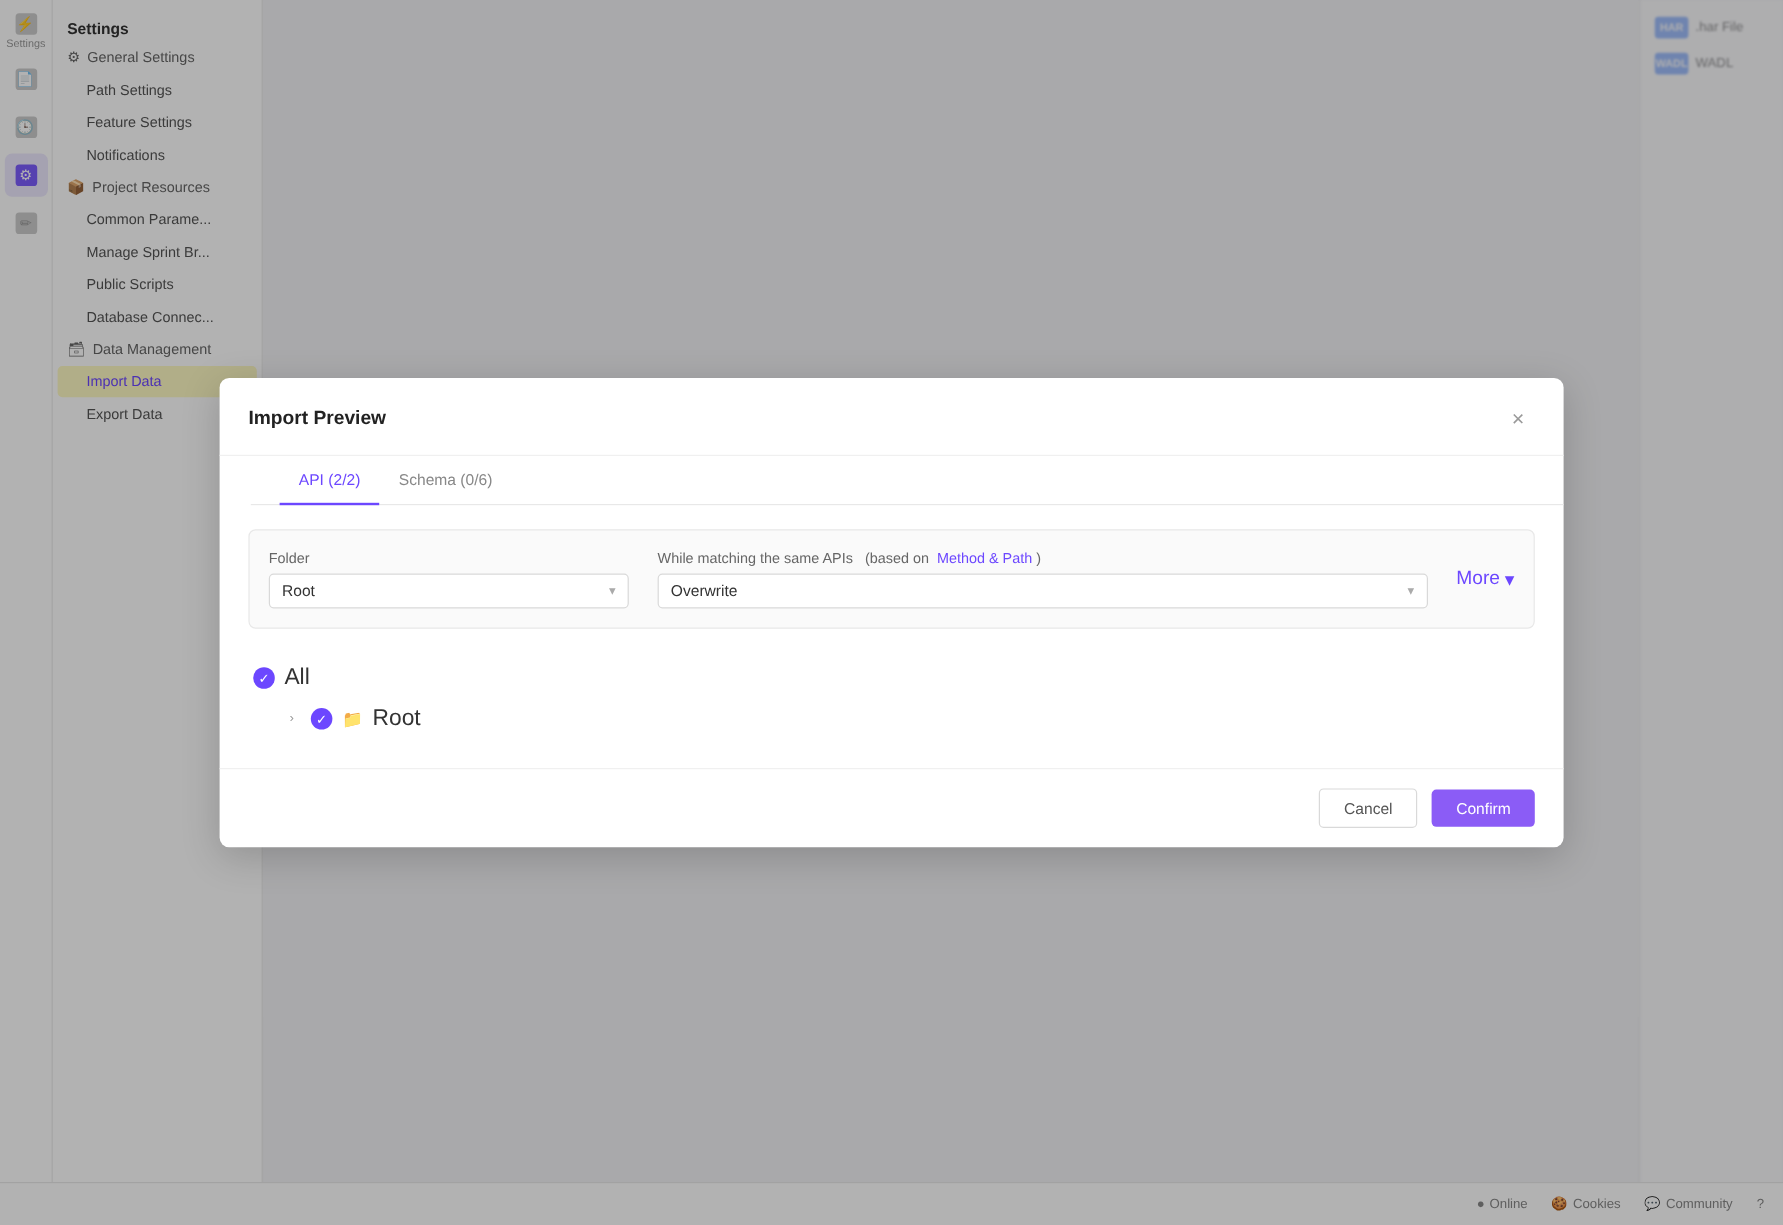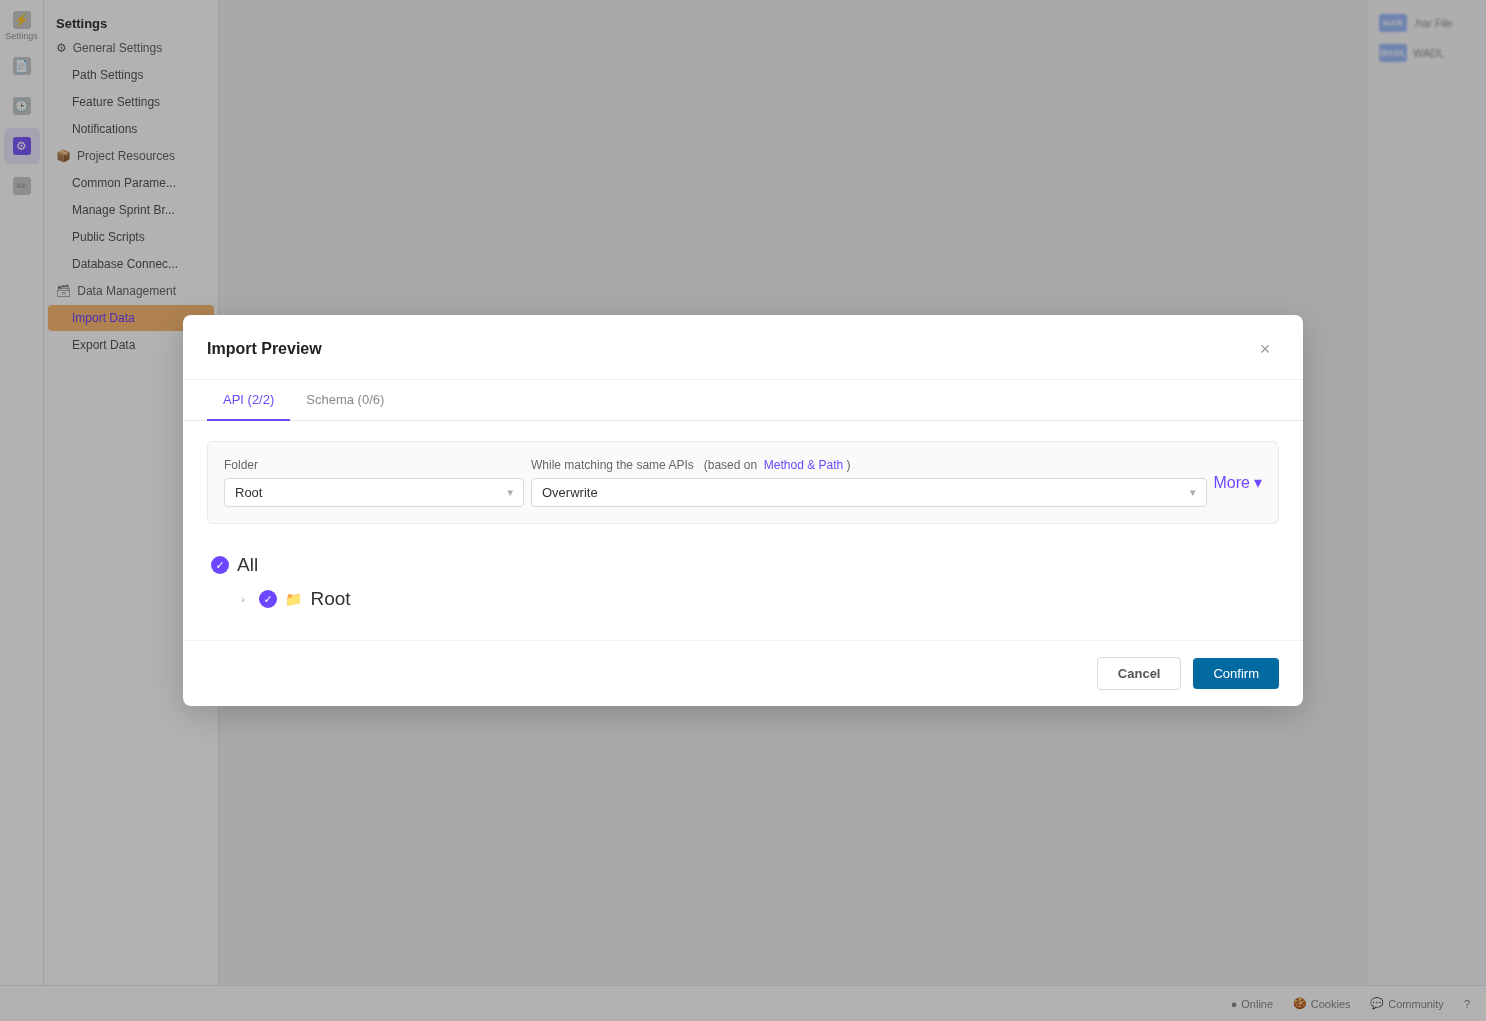--- a/index.html
+++ b/index.html
@@ -83,21 +83,21 @@
       cursor: pointer;
     }
     .sidebar-item {
       padding: 6px 12px 6px 24px;
       font-size: 12px;
       color: #555;
       cursor: pointer;
       border-radius: 4px;
       margin: 1px 4px;
     }
-    .sidebar-item.active { color: #6c47ff; background: #fdba74; }
+    .sidebar-item.active { color: #6c47ff; background: #fef9c3; }
 
     
     .main-content {
       flex: 1;
       position: relative;
       background: #f5f5f5;
       filter: blur(1px);
       opacity: 0.6;
     }
 
@@ -207,20 +207,21 @@
       color: #999;
       font-size: 18px;
     }
 
     
     .modal-tabs {
       display: flex;
       gap: 0;
       padding: 0 24px;
       border-bottom: 1px solid #e8e8e8;
+      margin-left: 26px;
     }
     .modal-tab {
       padding: 12px 16px;
       font-size: 13px;
       color: #888;
       cursor: pointer;
       border-bottom: 2px solid transparent;
       margin-bottom: -1px;
     }
     .modal-tab.active {
@@ -237,21 +238,21 @@
     }
 
     
     .filter-row {
       background: #fafafa;
       border: 1px solid #e8e8e8;
       border-radius: 6px;
       padding: 16px;
       display: flex;
       align-items: center;
-      gap: 7px;
+      gap: 24px;
       margin-bottom: 20px;
     }
     .filter-group {
       display: flex;
       flex-direction: column;
       gap: 6px;
     }
     .filter-label {
       font-size: 12px;
       color: #666;
@@ -356,27 +357,26 @@
       border-top: 1px solid #f0f0f0;
     }
     .btn-cancel {
       padding: 8px 20px;
       border: 1px solid #d9d9d9;
       border-radius: 4px;
       background: #fff;
       font-size: 13px;
       color: #555;
       cursor: pointer;
-      font-weight: bold;
     }
     .btn-confirm {
       padding: 8px 20px;
       border: none;
       border-radius: 4px;
-      background: #0369a1;
+      background: #8b5cf6;
       font-size: 13px;
       color: #fff;
       cursor: pointer;
       font-weight: 500;
     }
   </style>
 </head>
 <body>
 
 <div class="app-shell">

